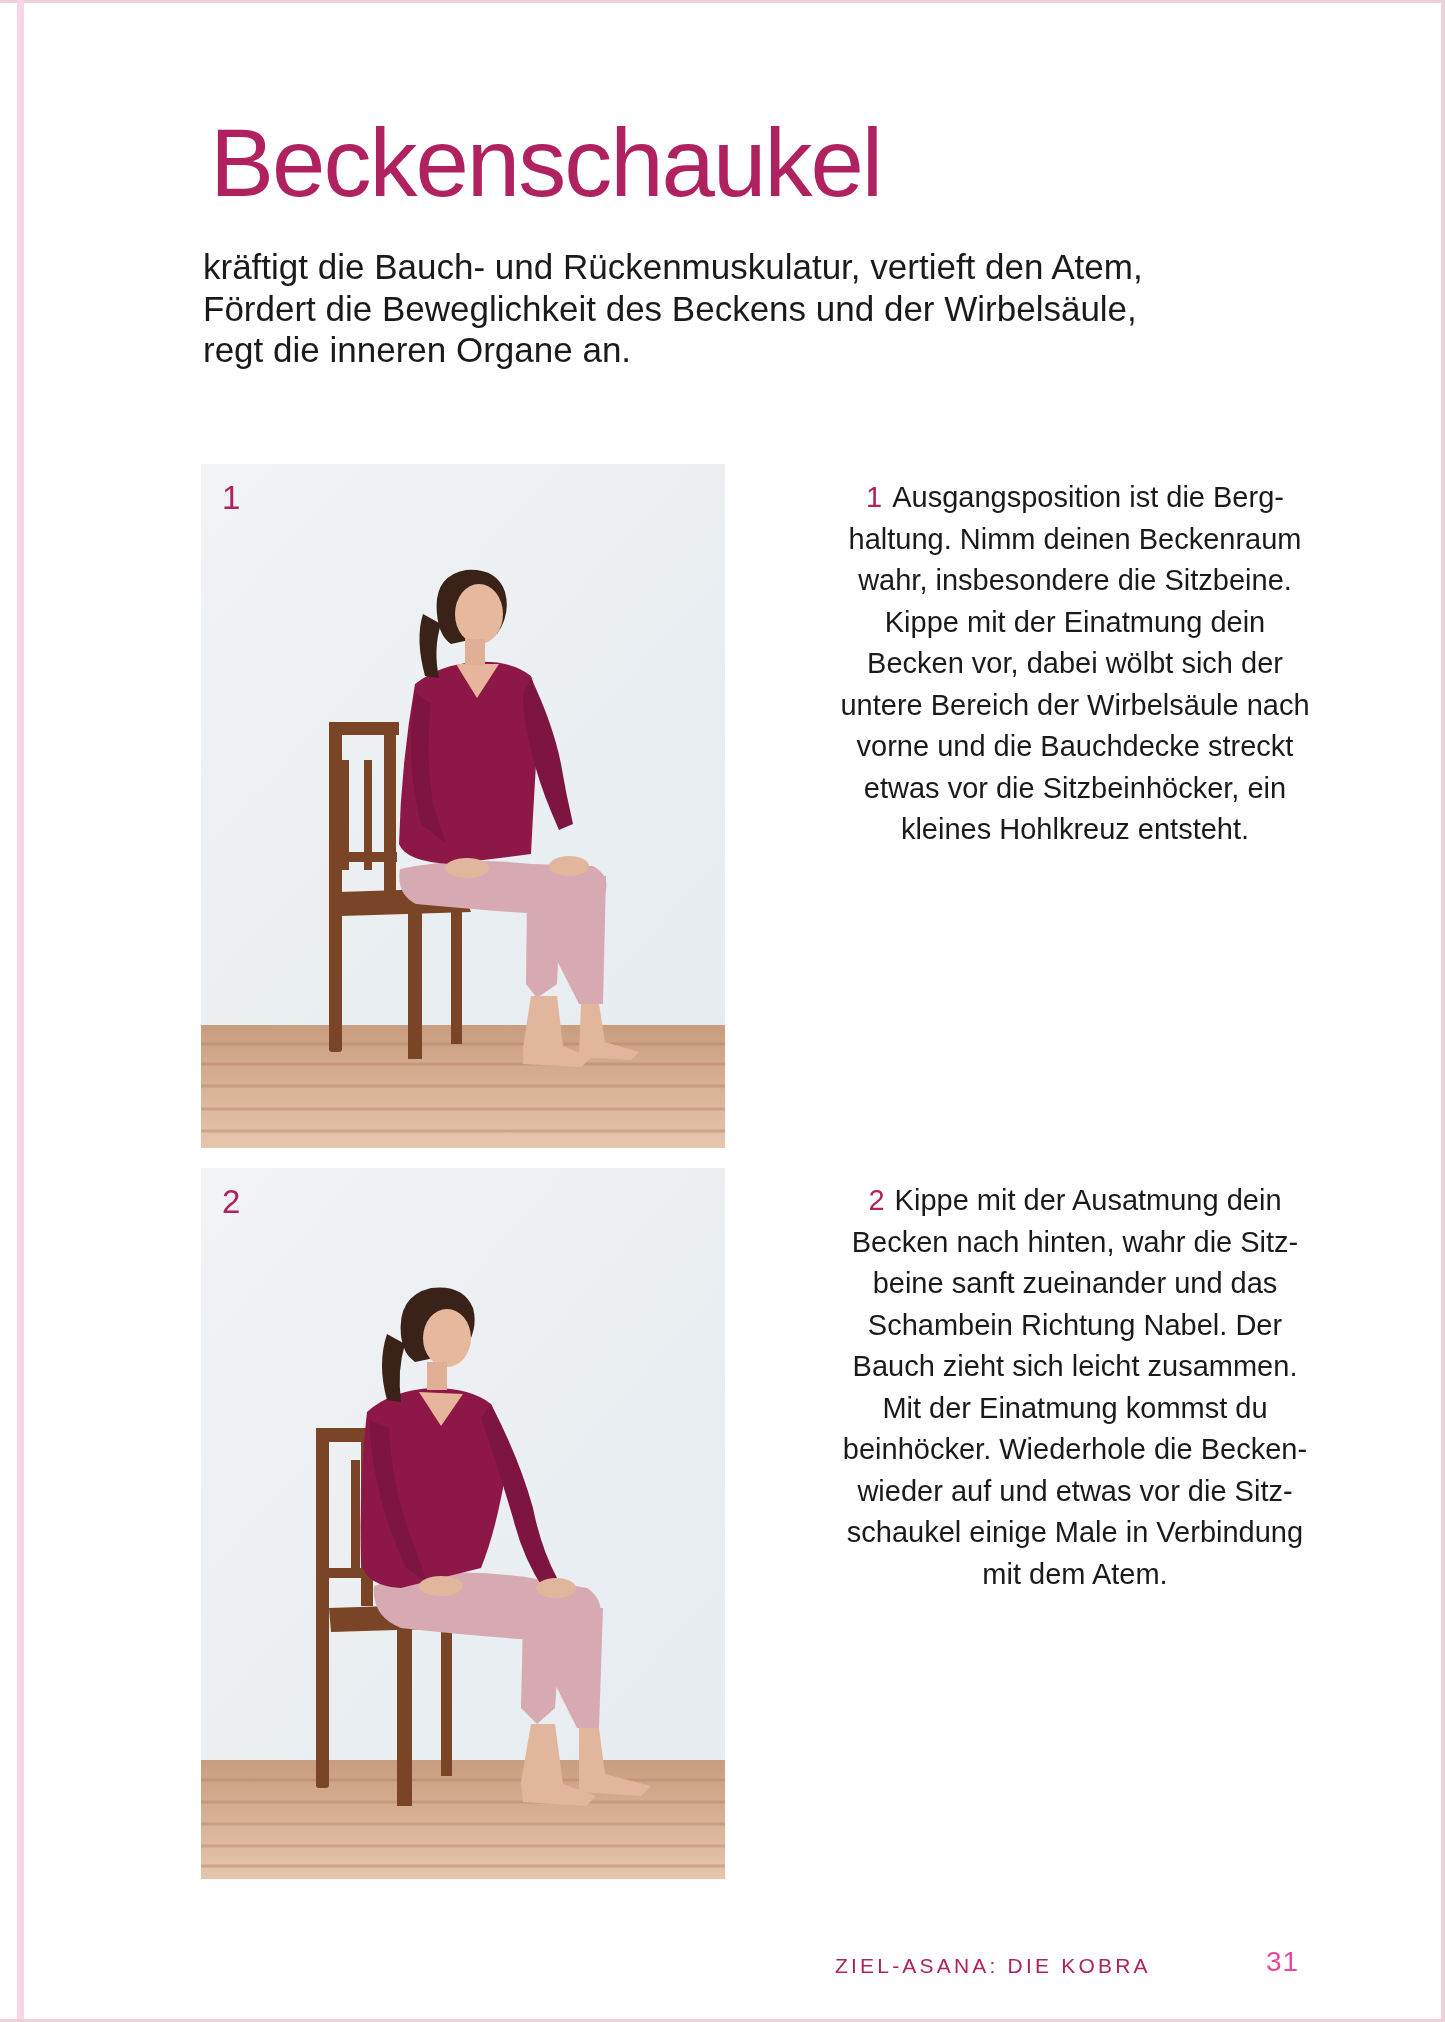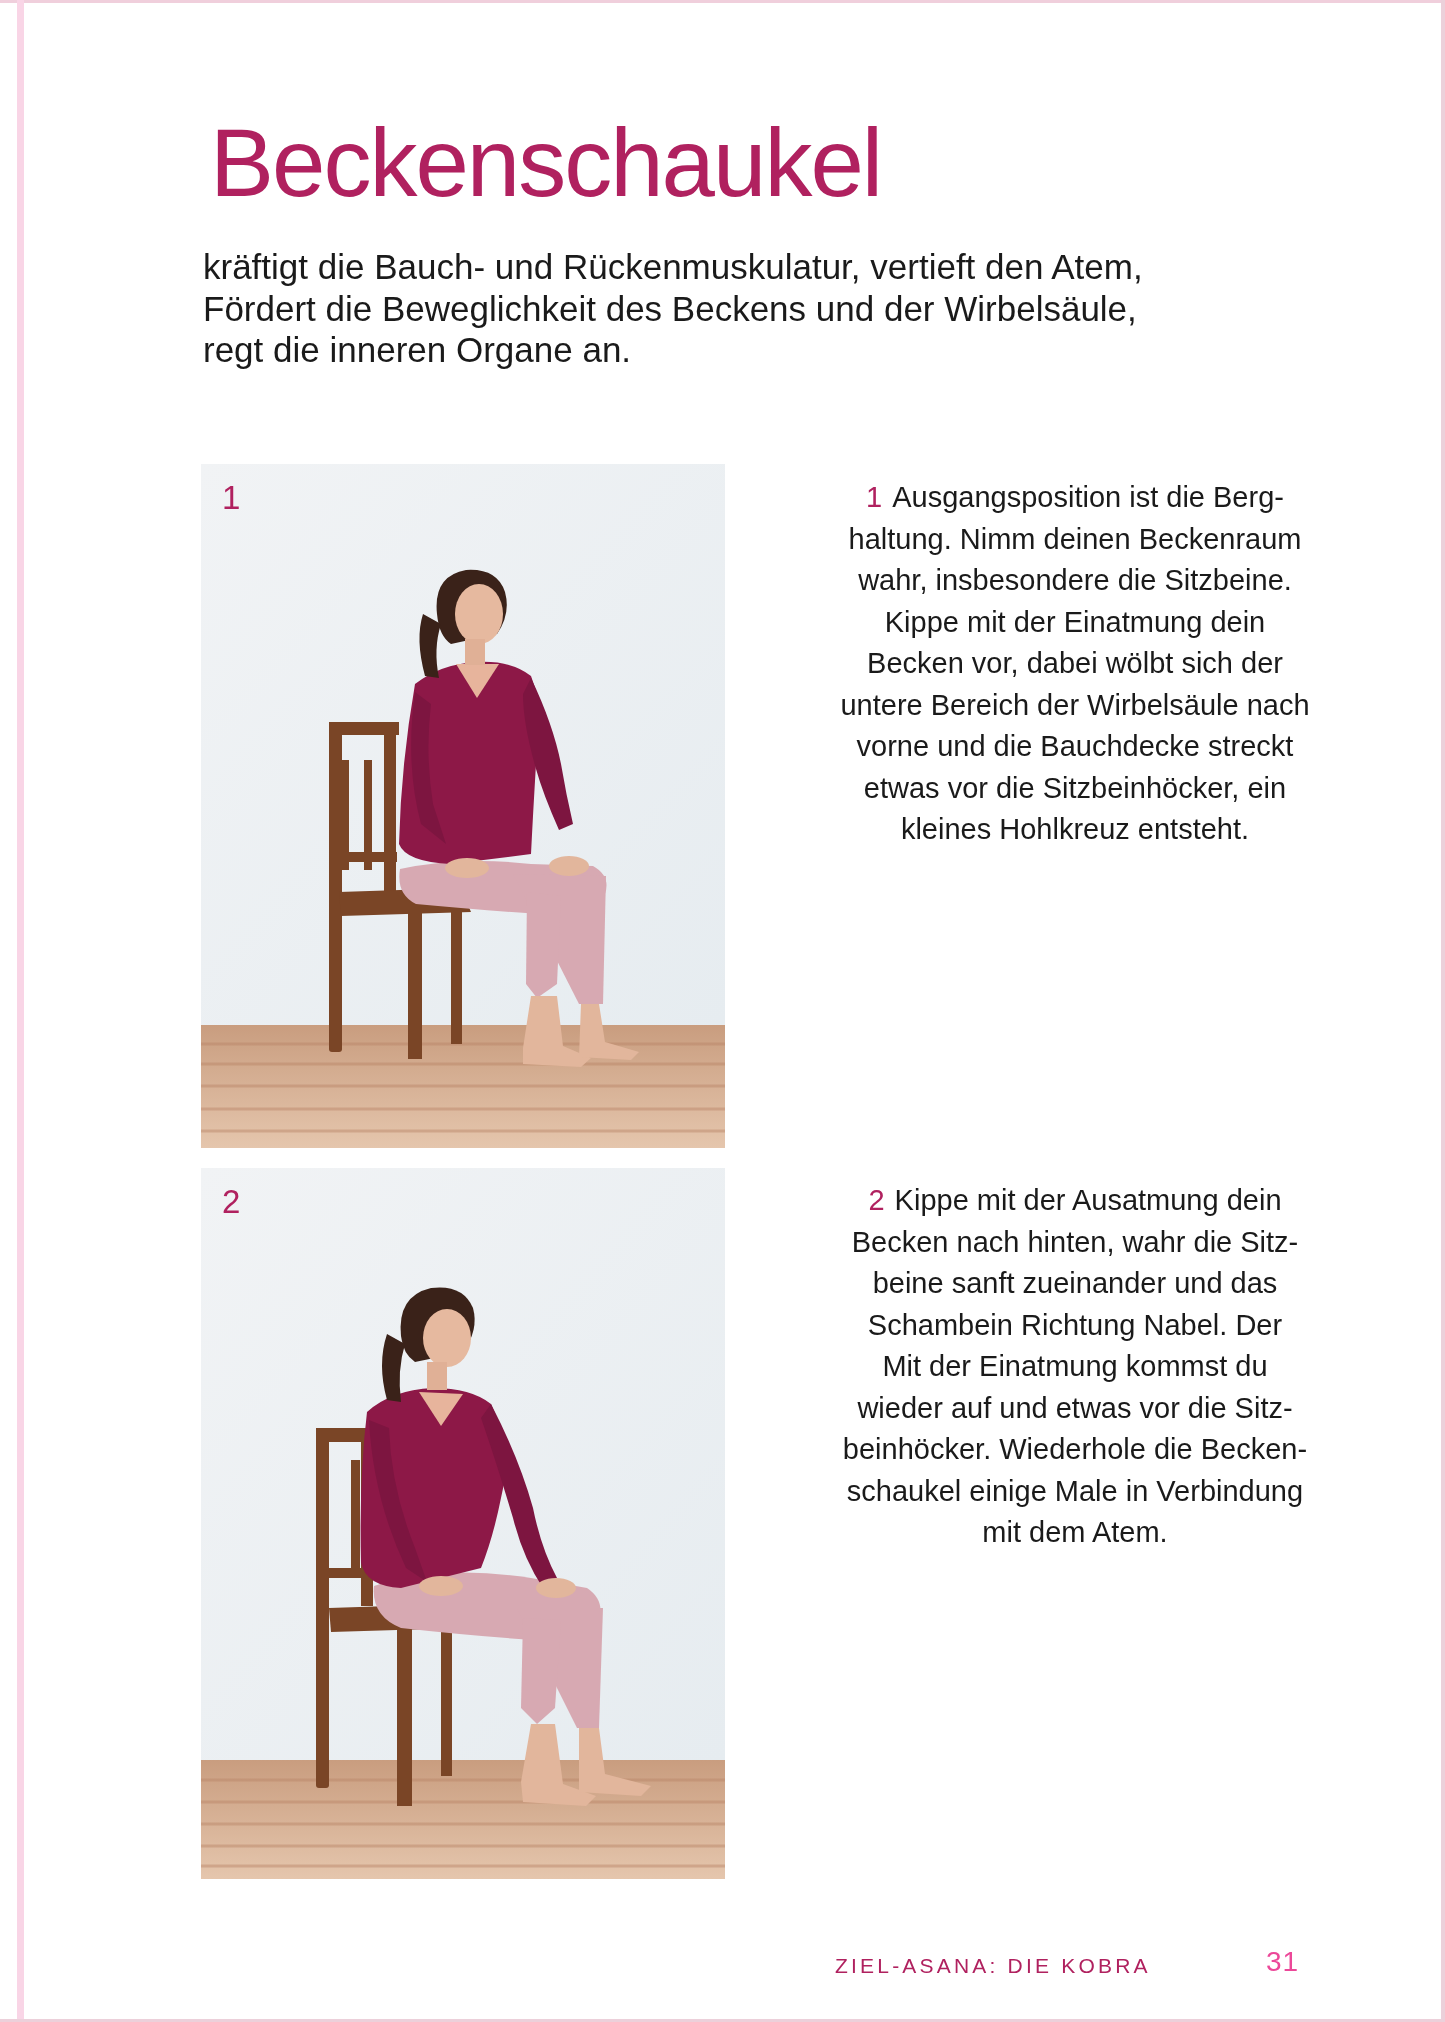--- a/index.html
+++ b/index.html
@@ -180,21 +180,22 @@
   <span class="line">vorne und die Bauchdecke streckt</span>
   <span class="line">etwas vor die Sitzbeinhöcker, ein</span>
   <span class="line">kleines Hohlkreuz entsteht.</span>
 </div>
 
 <div class="step" id="step2">
   <span class="line"><span class="stepnum">2</span><span>Kippe mit der Ausatmung dein</span></span>
   <span class="line">Becken nach hinten, wahr die Sitz-</span>
   <span class="line">beine sanft zueinander und das</span>
   <span class="line">Schambein Richtung Nabel. Der</span>
+  <span class="line">Bauch zieht sich leicht zusammen.</span>
   <span class="line">Mit der Einatmung kommst du</span>
+  <span class="line">beinhöcker. Wiederhole die Becken-</span>
   <span class="line">wieder auf und etwas vor die Sitz-</span>
-  <span class="line">beinhöcker. Wiederhole die Becken-</span>
   <span class="line">schaukel einige Male in Verbindung</span>
   <span class="line">mit dem Atem.</span>
 </div>
 
 <div class="footer-label">ZIEL-ASANA: DIE KOBRA</div>
 <div class="page-number">31</div>
 
 </body></html>

